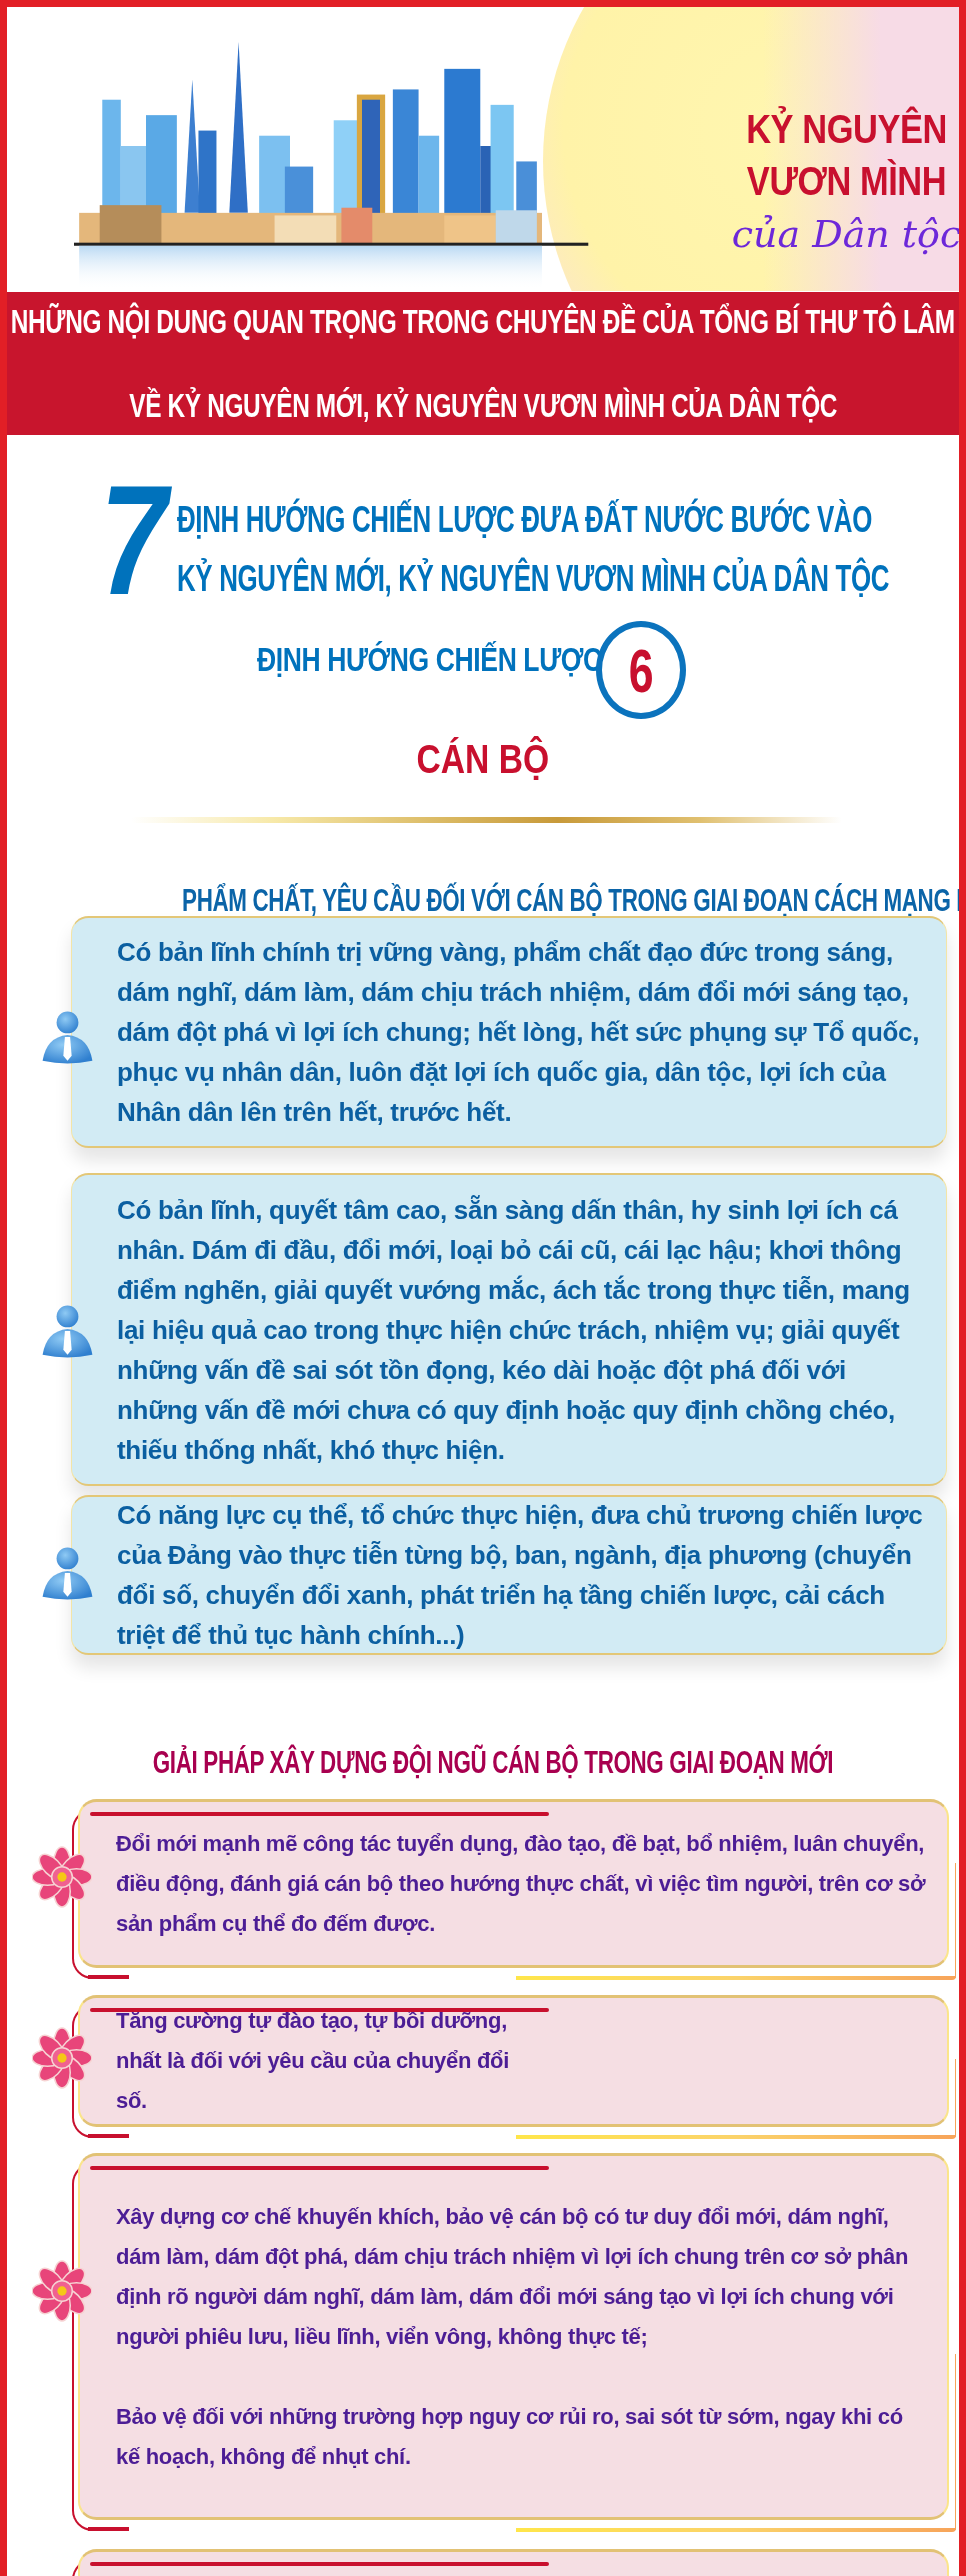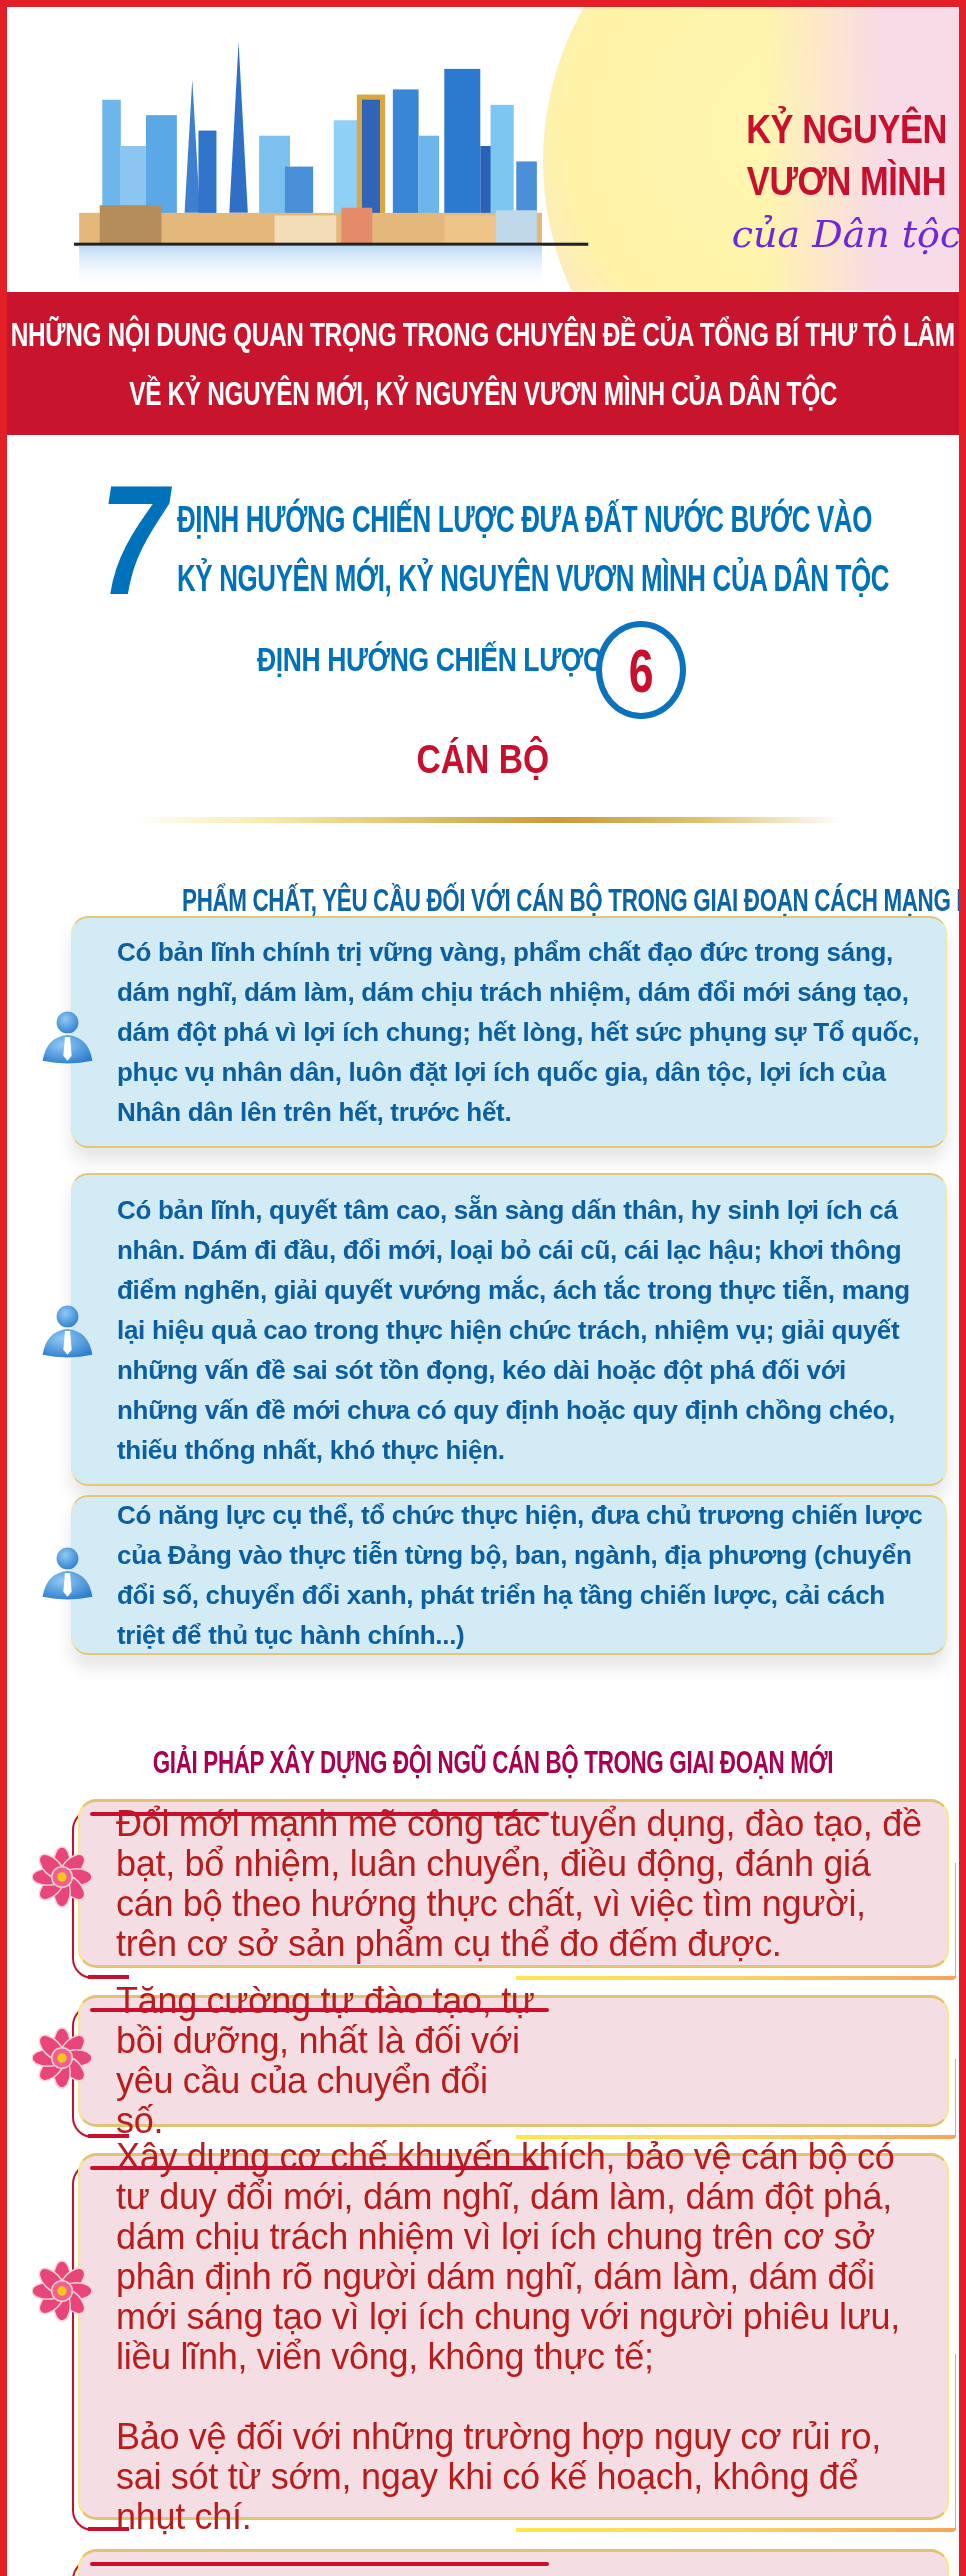--- a/index.html
+++ b/index.html
@@ -22,21 +22,21 @@
   .hero-title { position: absolute; left: 695px; top: 72px; width: 289px; text-align: center; margin-top: 24px; }
   .hero-title .l1, .hero-title .l2 {
     display: block; color: #c8102e; font-weight: 700; font-size: 40px; line-height: 52px;
     font-family: "Liberation Sans Narrow", "Liberation Sans", sans-serif; letter-spacing: -0.5px;
     transform: scaleX(0.86); transform-origin: center;
   }
   .hero-title .l3 { display: block; color: #6d28d9; font-family: "DejaVu Serif", serif; font-style: italic; font-size: 38px; line-height: 49px; margin-top: 3.1px; }
 
   
   .band { position: absolute; left: -7.2px; top: 285px; width: 966px; height: 143px; background: #c8152d;
-    display: flex; flex-direction: column; align-items: center; justify-content: center; }
+    display: flex; flex-direction: column; align-items: center; justify-content: space-between; }
   .band span { color: #fff; font-weight: 700; font-size: 33px; line-height: 59px; white-space: nowrap;
     transform: scaleX(0.74); transform-origin: center; letter-spacing: -0.5px; }
 
   
   .seven-wrap { position: absolute; left: 93px; top: 472px; width: 824px; height: 134px; }
   .seven { position: absolute; left: 0; top: 0; font-size: 155px; line-height: 124px; font-weight: 700; color: #0072bc;
     font-style: italic; transform: scaleX(0.78); transform-origin: left; }
   .seven-lines { position: absolute; left: 77px; top: 11.3px; }
   .seven-lines span { display: block; color: #0072bc; font-weight: 700; font-size: 36px; line-height: 59px;
     white-space: nowrap; transform: scaleX(0.72); transform-origin: left; letter-spacing: -0.5px; }
@@ -71,21 +71,21 @@
   .pcard { position: absolute; left: 71px; width: 871px; }
   .pcard .outer-red { position: absolute; left: -6.2px; top: 10.3px; bottom: -11.3px; width: 36px; border: 2.6px solid #c8102e; border-right: none; border-radius: 20.6px 0 0 20.6px; }
   .pcard .top-red { position: absolute; left: 10.3px; top: 10.3px; width: 459px; height: 4.1px; background: #c8102e; border-radius: 2.1px; }
   .pcard .bottom-red { position: absolute; left: 10.3px; bottom: -11.3px; width: 41px; height: 4.6px; background: #c8102e; }
   .pcard .bottom-gold { position: absolute; left: 438px; right: -7.2px; bottom: -12.4px; height: 4.6px;
     background: linear-gradient(90deg, #ffe64a, #fbd36a 50%, #f7a45a); border-radius: 0 0 15.5px 0; }
   .pcard .right-orange { position: absolute; right: -7.2px; width: 1.5px; bottom: -10.3px; background: #f7a45a; }
   .pcard .body { position: relative; width: 100%; height: 100%; background: #f5dee3; border-radius: 18.5px;
     border: 2.1px solid #fbe58b; border-top: 3.1px solid #e2c275; border-bottom: 3.1px solid #e2c275;
     padding: 0 20.6px 0 36px; display: flex; flex-direction: column; justify-content: center; }
-  .pcard .body p { color: #b91c1c; font-weight: 400; font-size: 36px; line-height: 40px; letter-spacing: -0.3px; }
+  .pcard .body p { color: #4c1d95; font-weight: 700; font-size: 22px; line-height: 40px; letter-spacing: -0.3px; }
   .pcard .body p + p { margin-top: 40px; }
   .flower { position: absolute; left: -46px; width: 60px; height: 64px; }
 </style>
 </head>
 <body>
 
 <div class="page">
 
   <div class="hero">
     <div class="hero-glow"></div>

